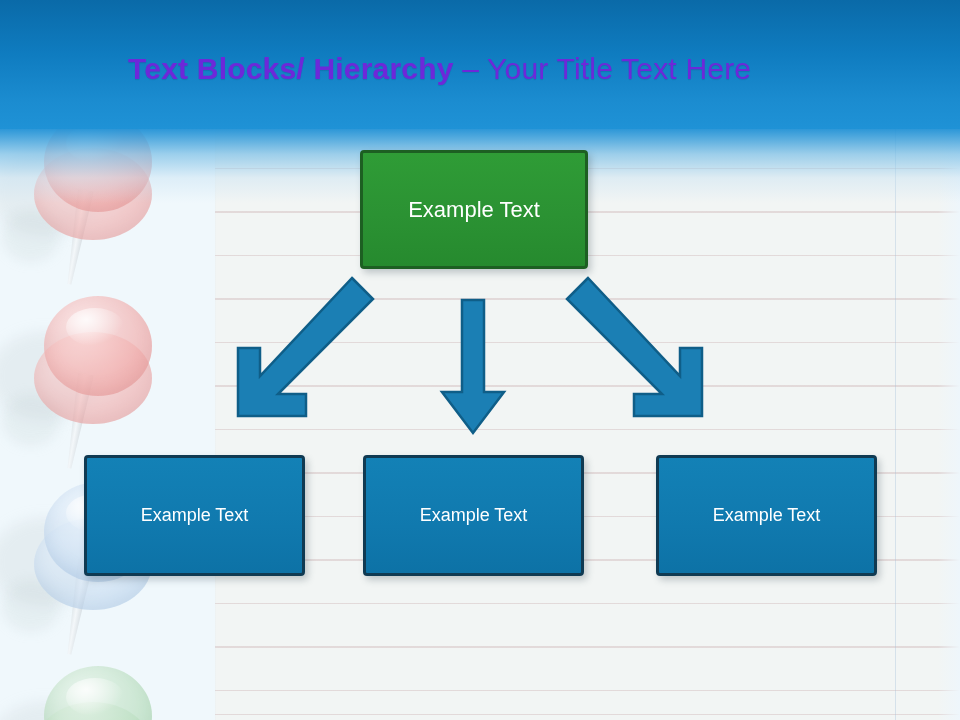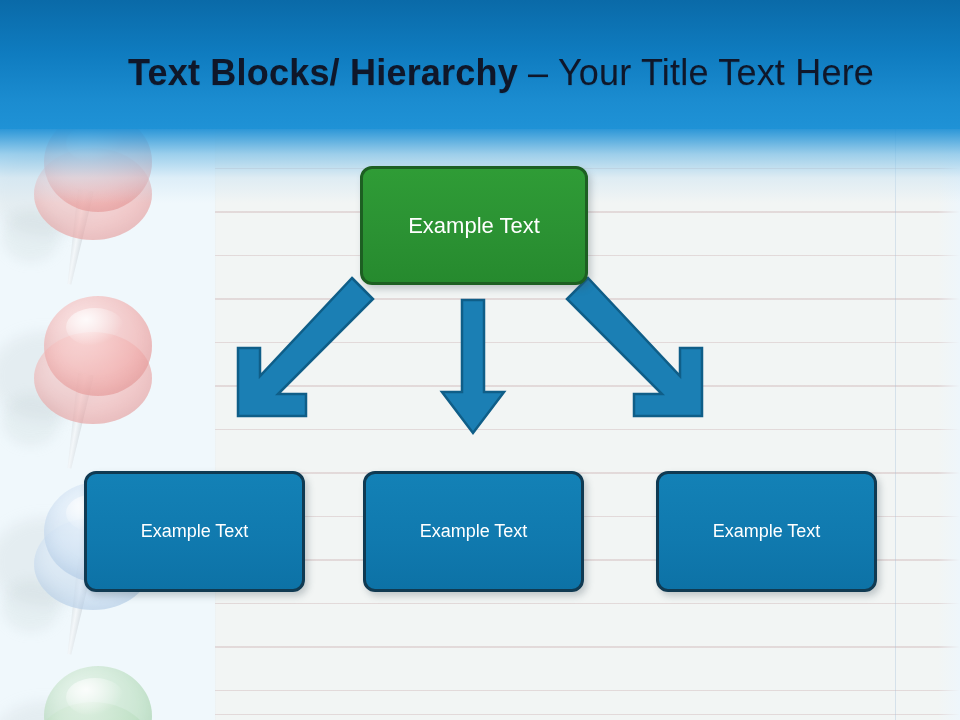--- a/index.html
+++ b/index.html
@@ -116,39 +116,38 @@
     position: absolute; left: 0; top: 129px; width: 960px; height: 74px;
     background: linear-gradient(to bottom,
         rgba(34,146,214,0.95) 0%,
         rgba(120,190,230,0.70) 34%,
         rgba(195,224,242,0.42) 66%,
         rgba(240,248,252,0.0) 100%);
     pointer-events: none;
   }
   #page-title {
     position: absolute; left: 128px; top: 52px;
-    color: #0f172a;
-    font-size: 36px;
+    color: #6d28d9;
+    font-size: 30px;
     letter-spacing: .2px;
     white-space: nowrap;
     text-shadow: 0 1px 1px rgba(0,0,0,.10);
   }
   #page-title .bold { font-weight: bold; }
   #page-title .light { font-weight: normal; }
 
   
   .node {
     position: absolute;
     display: flex; align-items: center; justify-content: center;
-    border-radius: 12px;
+    border-radius: 4px;
     box-sizing: border-box;
     color: #ffffff;
     text-align: center;
     box-shadow: 3px 4px 7px rgba(60,80,90,0.28);
-    margin-top: 16px;
   }
   #node-root {
     left: 360px; top: 150px; width: 228px; height: 119px;
     background: linear-gradient(to bottom, #2f9c36 0%, #2b9233 55%, #268a2e 100%);
     border: 3px solid #1d5f22;
     font-size: 22px;
   }
   .node-child {
     width: 221px; height: 121px;
     background: linear-gradient(to bottom, #1381b6 0%, #1079ae 60%, #0d72a6 100%);

